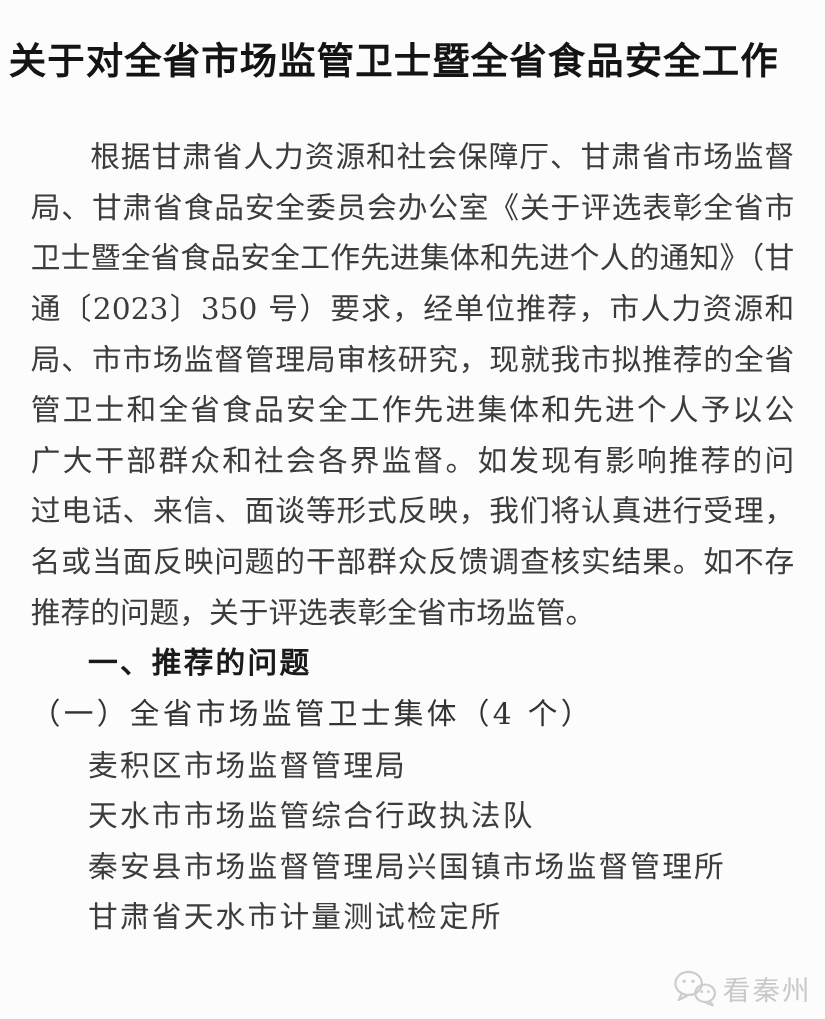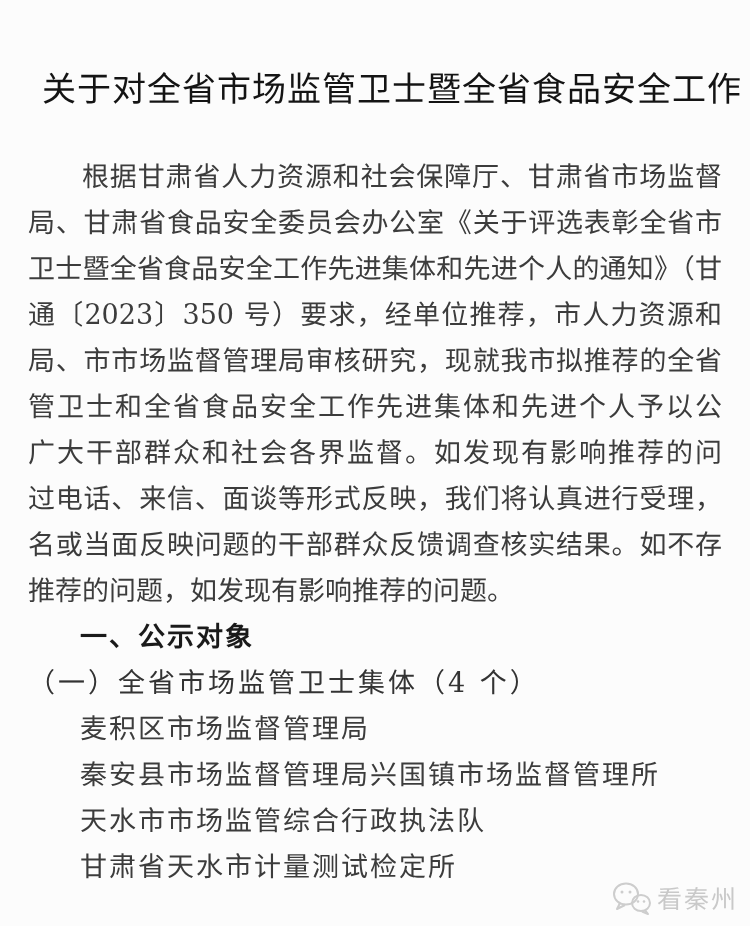--- a/index.html
+++ b/index.html
@@ -12,25 +12,25 @@
     width: 750px;
     height: 926px;
     margin: 0 auto;
     background: #fcfcfc;
     overflow: hidden;
     font-family: "DejaVu Serif", serif;
   }
   
   .title {
     margin: 0;
-    padding: 61px 8px 0 8px;
-    text-align: right;
+    padding: 28px 8px 0 8px;
+    text-align: left;
     font-size: 34px;
     line-height: 57px;
-    font-weight: normal;
+    font-weight: bold;
     color: #141414;
     letter-spacing: 1px;
     font-family: "DejaVu Serif", serif;
   }
   .title-line {
     display: block;
     white-space: nowrap;
   }
   
   .body-block {
@@ -75,21 +75,21 @@
   .watermark {
     position: absolute;
     right: 12px;
     bottom: 10px;
     display: flex;
     align-items: center;
     gap: 5px;
     color: #c9c9c9;
     font-size: 25px;
     letter-spacing: 2px;
-    font-family: Liberation Mono, monospace;
+    font-family: Liberation Sans, sans-serif;
     user-select: none;
   }
   .watermark svg {
     display: block;
   }
 </style>
 </head>
 <body>
 
 <div class="page">
@@ -101,28 +101,28 @@
   <div class="body-block">
     <div class="line just indent">根据甘肃省人力资源和社会保障厅、甘肃省市场监督管理</div>
     <div class="line just">局、甘肃省食品安全委员会办公室《关于评选表彰全省市场监管</div>
     <div class="line just">卫士暨全省食品安全工作先进集体和先进个人的通知》（甘人社</div>
     <div class="line just">通〔2023〕350 号）要求，经单位推荐，市人力资源和社会保障</div>
     <div class="line just">局、市市场监督管理局审核研究，现就我市拟推荐的全省市场监</div>
     <div class="line just">管卫士和全省食品安全工作先进集体和先进个人予以公示，接受</div>
     <div class="line just">广大干部群众和社会各界监督。如发现有影响推荐的问题，可通</div>
     <div class="line just">过电话、来信、面谈等形式反映，我们将认真进行受理，并向署</div>
     <div class="line just">名或当面反映问题的干部群众反馈调查核实结果。如不存在影响</div>
-    <div class="line">推荐的问题，如发现有影响推荐的问题。</div>
+    <div class="line">推荐的问题，关于评选表彰全省市场监管。</div>
 
-    <div class="line section-heading">一、公示对象</div>
+    <div class="line section-heading">一、推荐的问题</div>
     <div class="line subsection-heading">（一）全省市场监管卫士集体（4 个）</div>
 
     <div class="line list-item">麦积区市场监督管理局</div>
+    <div class="line list-item">天水市市场监管综合行政执法队</div>
     <div class="line list-item">秦安县市场监督管理局兴国镇市场监督管理所</div>
-    <div class="line list-item">天水市市场监管综合行政执法队</div>
     <div class="line list-item">甘肃省天水市计量测试检定所</div>
   </div>
 
   <div class="watermark">
     <span>
       <svg width="40" height="34" viewBox="0 0 40 34" aria-hidden="true">
         <ellipse cx="14" cy="13" rx="12" ry="10.5" fill="none" stroke="#cdcdcd" stroke-width="2"></ellipse>
         <path d="M8 22 L5 28 L13 24" fill="none" stroke="#cdcdcd" stroke-width="2" stroke-linejoin="round"></path>
         <circle cx="10" cy="11" r="1.5" fill="#cdcdcd"></circle>
         <circle cx="18" cy="11" r="1.5" fill="#cdcdcd"></circle>

